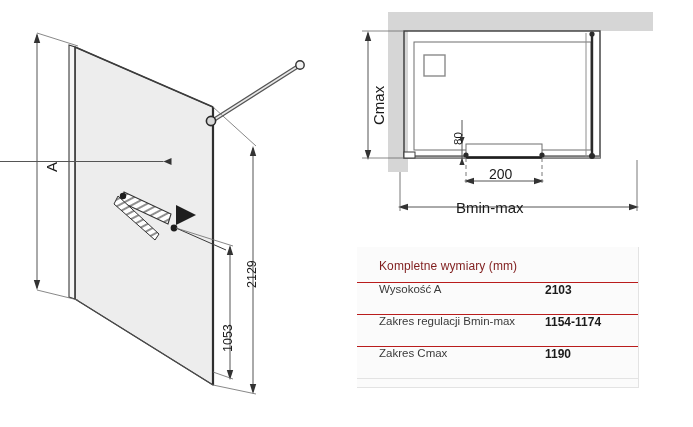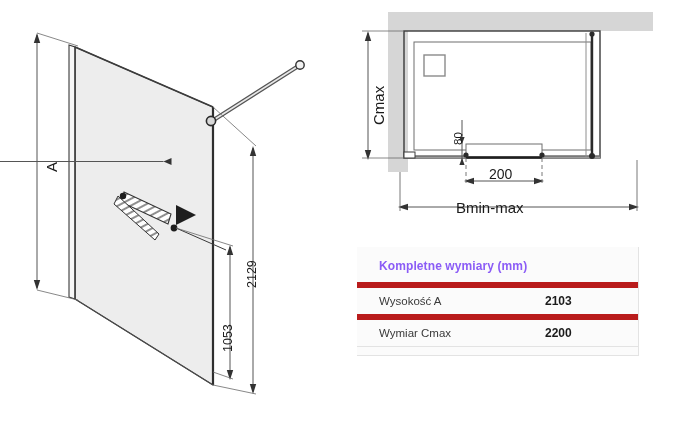--- a/index.html
+++ b/index.html
@@ -36,29 +36,28 @@
     left: 357px;
     top: 247px;
     width: 282px;
     background: #fbfbfb;
     border-right: 1px solid #e3e3e3;
     border-bottom: 1px solid #e3e3e3;
     box-sizing: border-box;
   }
   .spec-title {
     font-size: 12px;
-    font-weight: bold;
-    color: #8b5cf6;
+    font-weight: normal;
+    color: #7f1d1d;
     padding: 12px 0 9px 22px;
     letter-spacing: .1px;
   }
   .spec-row {
     display: flex;
-    align-items: center;
-    border-top: 6px solid #b91c1c;
+    border-top: 1px solid #b91c1c;
     height: 32px;
     padding: 0 0 0 22px;
     box-sizing: border-box;
   }
   .spec-label {
     font-size: 11.5px;
     color: #3a3a3a;
     width: 166px;
     flex: 0 0 166px;
   }
@@ -243,22 +242,26 @@
 
   <div class="spec-table">
 
     <div class="spec-title">Kompletne wymiary (mm)</div>
 
     <div class="spec-row">
       <div class="spec-label">Wysokość A</div>
       <div class="spec-value">2103</div>
     </div>
 
-
     <div class="spec-row">
-      <div class="spec-label">Wymiar Cmax</div>
-      <div class="spec-value">2200</div>
+      <div class="spec-label">Zakres regulacji Bmin-max</div>
+      <div class="spec-value">1154-1174</div>
+    </div>
+
+    <div class="spec-row">
+      <div class="spec-label">Zakres Cmax</div>
+      <div class="spec-value">1190</div>
     </div>
 
     <div class="spec-foot"></div>
   </div>
 
 </div>
 
 </body></html>

